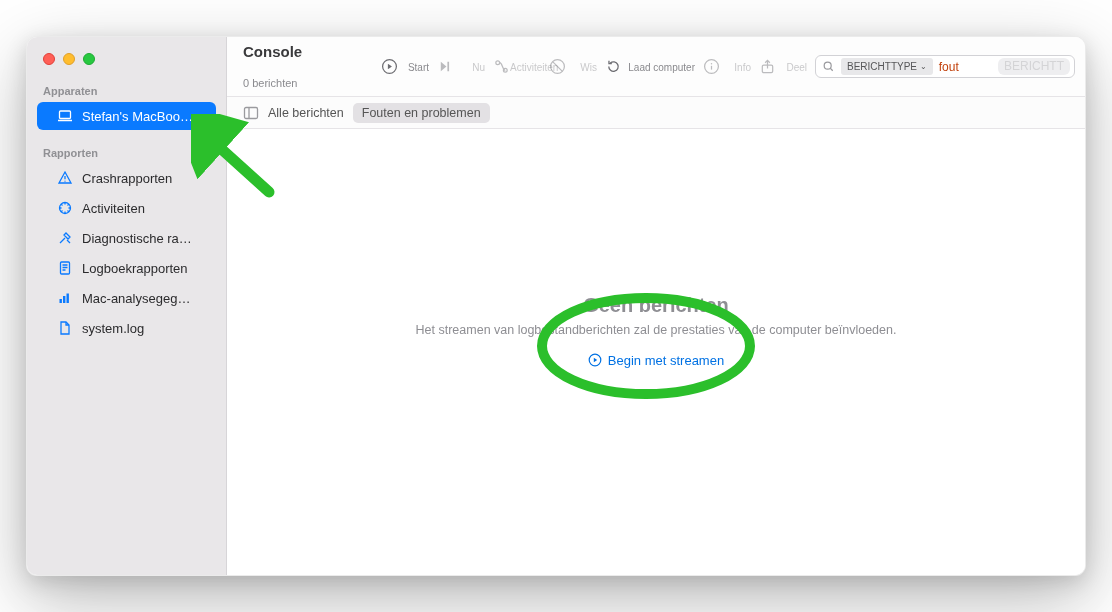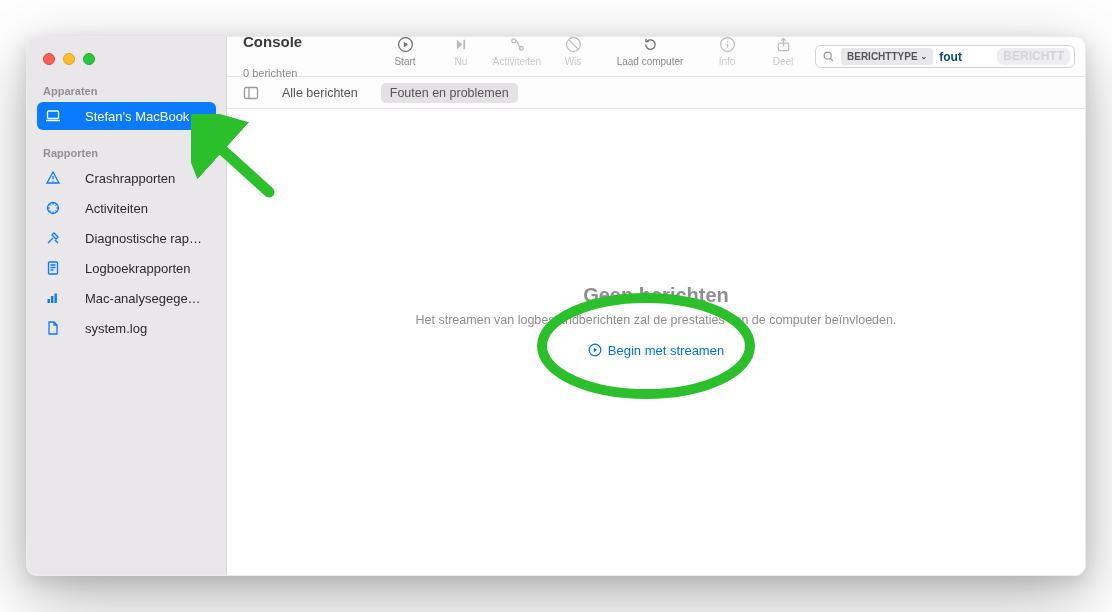--- a/index.html
+++ b/index.html
@@ -11,49 +11,49 @@
 
   
   .sidebar { width: 200px; height: 100%; background: #e9e7e9; border-right: 1px solid #d7d5d8; display: flex; flex-direction: column; }
   .traffic-lights { height: 44px; display: flex; align-items: center; padding-left: 16px; gap: 8px; }
   .tl { width: 12px; height: 12px; border-radius: 50%; }
   .tl.red    { background: #ff5f57; border: 0.5px solid #e14039; }
   .tl.yellow { background: #ffbd2e; border: 0.5px solid #e0a02a; }
   .tl.green  { background: #28c840; border: 0.5px solid #1faa33; }
 
   .section-hdr { font-size: 11px; font-weight: 600; color: #909094; padding: 4px 16px 4px 16px; }
-  .sb-item { height: 28px; margin: 1px 10px; padding: 0 8px; border-radius: 6px; display: flex; align-items: center; gap: 24px; color: #2b2b2d; white-space: nowrap; overflow: hidden; text-overflow: ellipsis; cursor: default; }
+  .sb-item { height: 28px; margin: 1px 10px; padding: 0 20px; border-radius: 6px; display: flex; align-items: center; gap: 9px; color: #2b2b2d; white-space: nowrap; overflow: hidden; text-overflow: ellipsis; cursor: default; }
   .sb-item.selected { background: #0a7aff; color: #fff; }
   .sb-item .icon { width: 16px; height: 16px; flex: 0 0 16px; color: #0a7aff; display: inline-flex; align-items: center; justify-content: center; }
   .sb-item.selected .icon { color: #fff; }
   .sb-label { overflow: hidden; text-overflow: ellipsis; }
 
   
   .main { flex: 1; display: flex; flex-direction: column; min-width: 0; }
 
   
-  .toolbar { height: 40px; border-bottom: 1px solid #e6e4e7; display: flex; align-items: center; padding: 0 10px 0 16px; gap: 8px; background: #fdfdfd; }
+  .toolbar { height: 60px; border-bottom: 1px solid #e6e4e7; display: flex; align-items: center; padding: 0 10px 0 16px; gap: 8px; background: #fdfdfd; }
   .tb-title-box .title { font-size: 15px; font-weight: 700; color: #3a3a3c; line-height: 1.1; }
   .tb-title-box .subtitle { font-size: 11px; color: #8a8a8e; margin-top: 16px; }
   .tb-spacer { flex: 1; }
-  .tb-btn { display: flex; flex-direction: column; align-items: center; justify-content: flex-start; width: 48px; height: 42px; color: #6d6d72; cursor: default; }
+  .tb-btn { display: flex; flex-direction: row; align-items: center; justify-content: space-between; width: 48px; height: 42px; color: #6d6d72; cursor: default; }
   .tb-btn.wide { width: 90px; }
   .tb-btn .tbi { height: 18px; display:flex; align-items:center; justify-content:center; }
   .tb-btn .tbl { font-size: 10px; color: #8a8a8e; margin-top: 2px; white-space: nowrap; }
   .tb-btn.disabled { opacity: 0.45; }
 
-  .search { display: flex; align-items: center; gap: 6px; height: 23px; border: 1px solid #d2d2d6; border-radius: 6px; padding: 0 4px 0 6px; background: #fff; min-width: 260px; font-weight: bold; }
+  .search { display: flex; align-items: center; gap: 6px; height: 23px; border: 1px solid #d2d2d6; border-radius: 6px; padding: 0 4px 0 6px; background: #fff; min-width: 260px; }
   .search .mag { color: #9a9a9e; }
   .token { font-size: 10px; height: 17px; line-height: 17px; padding: 0 6px; border-radius: 3px; background: #e8e8ea; color: #565658; display: inline-flex; align-items: center; gap: 3px; }
   .token .chev { font-size: 8px; }
-  .search-text { font-size: 12px; color: #0c4a6e; }
+  .search-text { font-size: 12px; color: #c2410c; }
   .search-trail { font-size: 12px; color: #c2c2c6; margin-left: auto; border-radius: 6px; }
 
   
-  .filterbar { height: 32px; border-bottom: 1px solid #e6e4e7; background: #fcfcfc; display: flex; align-items: center; gap: 14px; padding: 0 16px; }
+  .filterbar { height: 32px; border-bottom: 1px solid #e6e4e7; background: #fcfcfc; display: flex; align-items: center; padding: 0 16px; }
   .fb-icon { color: #9a9a9e; }
   .fb-tab { font-size: 12.5px; color: #555; padding: 3px 9px; border-radius: 5px; cursor: default; }
   .fb-tab.active { background: #e3e1e4; }
 
   
   .body { flex: 1; background: #fff; display: flex; align-items: center; justify-content: center; }
   .empty { text-align: center; max-width: 520px; padding-bottom: 40px; }
   .empty h2 { font-size: 20px; font-weight: 600; color: #8e8e93; margin-bottom: 6px; }
   .empty p  { font-size: 12.5px; color: #8e8e93; margin-bottom: 16px; }
   .start-link { display: inline-flex; align-items: center; gap: 6px; font-size: 13px; color: #0071e3; cursor: default; }

